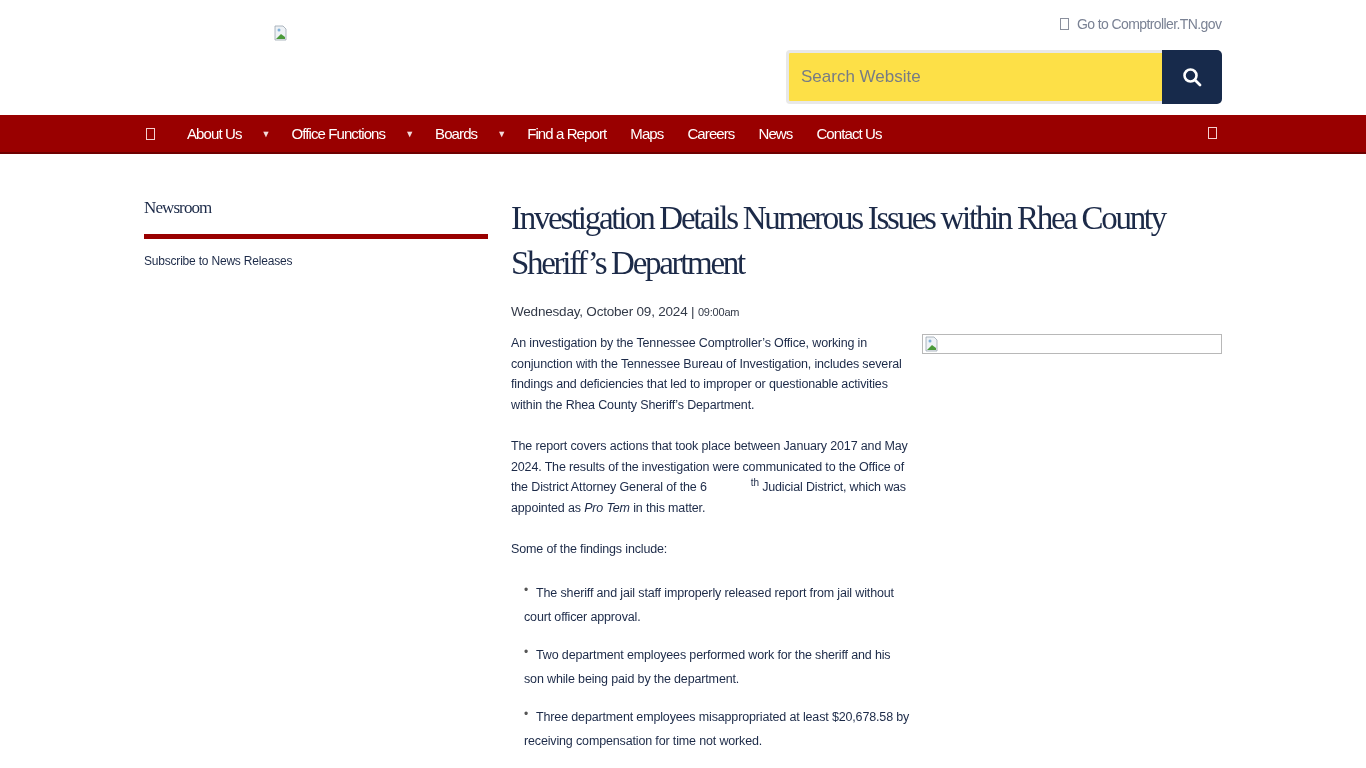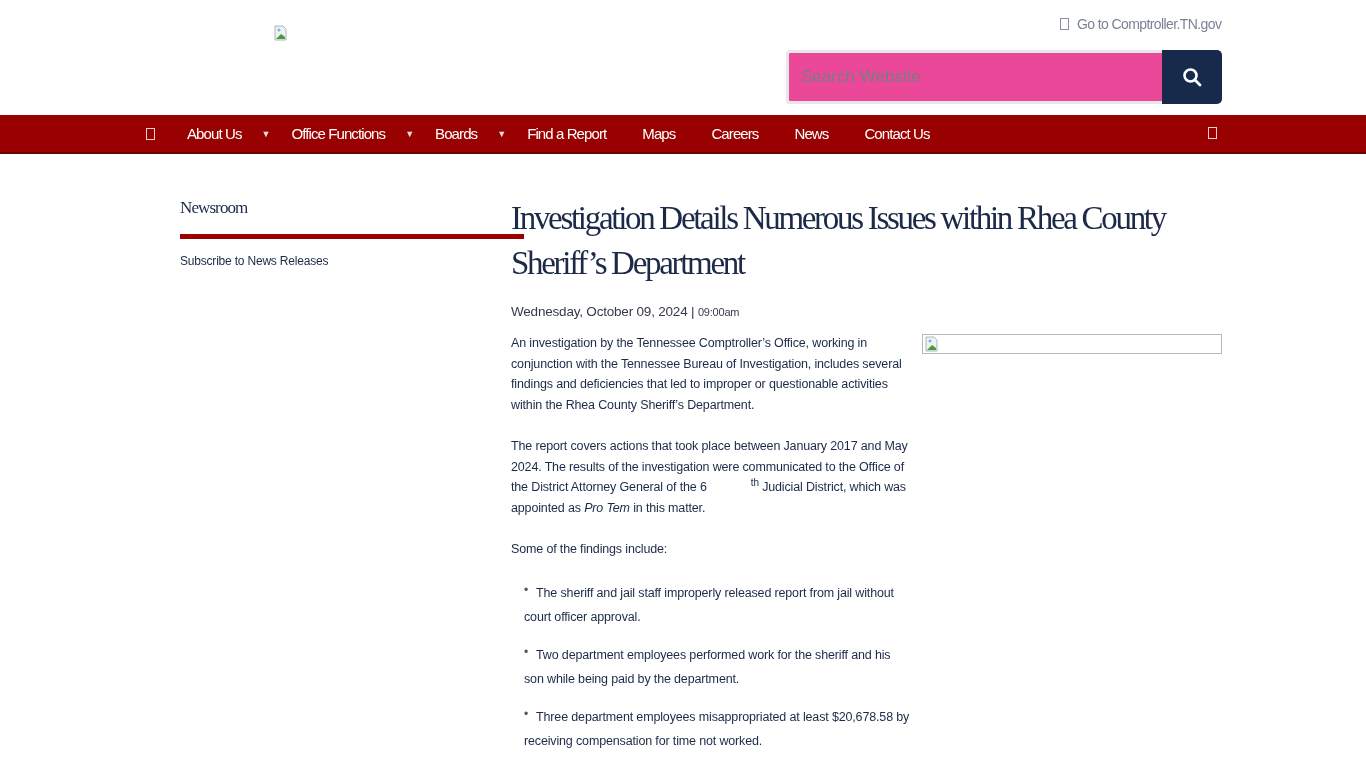--- a/index.html
+++ b/index.html
@@ -7,36 +7,36 @@
     body { font-family: "Liberation Sans", sans-serif; color: #1c2a48; position: relative; }
 
     
     .header { position: absolute; left: 0; top: 0; width: 1366px; height: 115px; background: #fff; }
     .logo { position: absolute; left: 273px; top: 25px; width: 16px; height: 16px; }
     .logo .bi { width: 16px; height: 16px; }
     .goto-link { position: absolute; left: 1060px; top: 16px; display: flex; align-items: center; gap: 8px; font-size: 14px; color: #7a8294; letter-spacing: -0.6px; text-decoration: none; }
     .goto-link .box { width: 9px; height: 12px; border: 1px solid #8a8f9c; display: inline-block; }
 
     .search { position: absolute; left: 786px; top: 50px; width: 436px; height: 54px; display: flex; }
-    .search-input { width: 376px; height: 54px; border: 3px solid #e8e8e8; border-right: none; border-radius: 4px 0 0 4px; padding: 0 12px; font-family: "Liberation Sans", sans-serif; font-size: 17px; color: #333; outline: none; background: #ec4899; }
+    .search-input { width: 376px; height: 54px; border: 3px solid #e8e8e8; border-right: none; border-radius: 4px 0 0 4px; padding: 0 12px; font-family: "Liberation Sans", sans-serif; font-size: 17px; color: #333; outline: none; background: #fde047; }
     .search-input::placeholder { color: #777c85; }
     .search-btn { width: 60px; height: 54px; background: #172a4b; border: none; border-radius: 0 5px 5px 0; display: flex; align-items: center; justify-content: center; cursor: pointer; }
 
     
     .nav { position: absolute; left: 0; top: 115px; width: 1366px; height: 39px; background: #990000; border-bottom: 2px solid #6e0000; }
     .nav-inner { position: absolute; left: 144px; top: 0; height: 37px; display: flex; align-items: center; gap: 8px; }
     .nav .home-icon { width: 9px; height: 12px; border: 1px solid #f4d0d0; margin-right: 24px; margin-left: 2px; }
     .nav-item { display: flex; align-items: center; color: #fff; font-size: 15px; letter-spacing: -0.9px; text-decoration: none; white-space: nowrap; }
     .nav-item .lbl { display: inline-block; }
     .nav-item .caret { font-size: 9px; margin: 0 13px 0 20px; color: #f2dada; letter-spacing: 0; }
-    .nav-item.plain { margin-right: 28px; }
+    .nav-item.plain { margin-right: 16px; }
     .nav .menu-icon { position: absolute; left: 1208px; top: 12px; width: 9px; height: 12px; border: 1px solid #f4d0d0; }
 
     
-    .sidebar { position: absolute; left: 144px; top: 198px; width: 344px; margin-left: 36px; }
+    .sidebar { position: absolute; left: 144px; top: 198px; width: 344px; }
     .sidebar-title { font-family: "Liberation Serif", serif; font-size: 17px; color: #1c2a48; letter-spacing: -0.9px; height: 24px; }
     .sidebar-rule { margin-top: 12px; height: 5px; background: #990000; }
     .sidebar-link { display: block; margin-top: 15px; font-size: 12px; color: #1c2a48; text-decoration: none; letter-spacing: -0.2px; }
 
     
     .main { position: absolute; left: 511px; top: 196px; width: 711px; }
     .title { font-family: "Liberation Serif", serif; font-size: 33px; line-height: 45px; color: #1c2a48; letter-spacing: -2.3px; font-weight: normal; width: 690px; }
     .dateline { margin-top: 18px; font-size: 13.5px; color: #333a48; letter-spacing: -0.2px; }
     .dateline .time { font-size: 11px; }
     .content { position: relative; }

